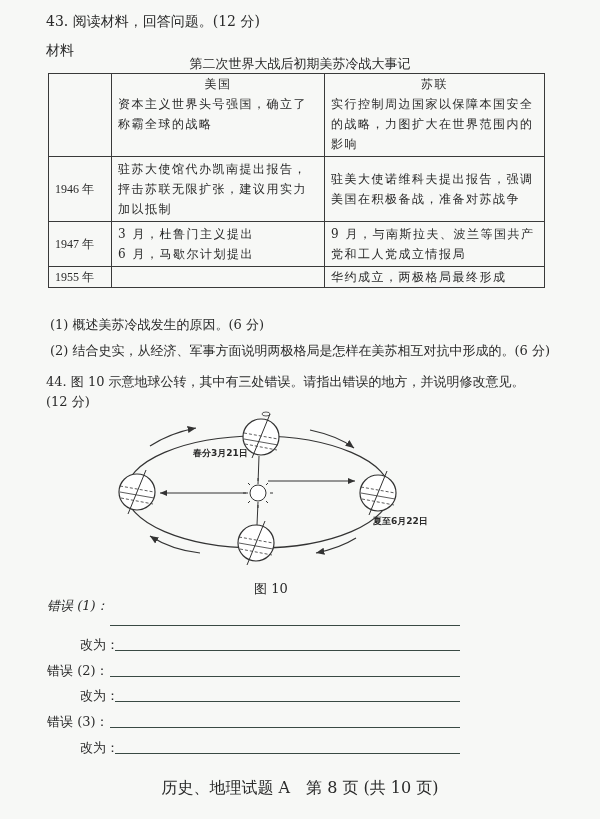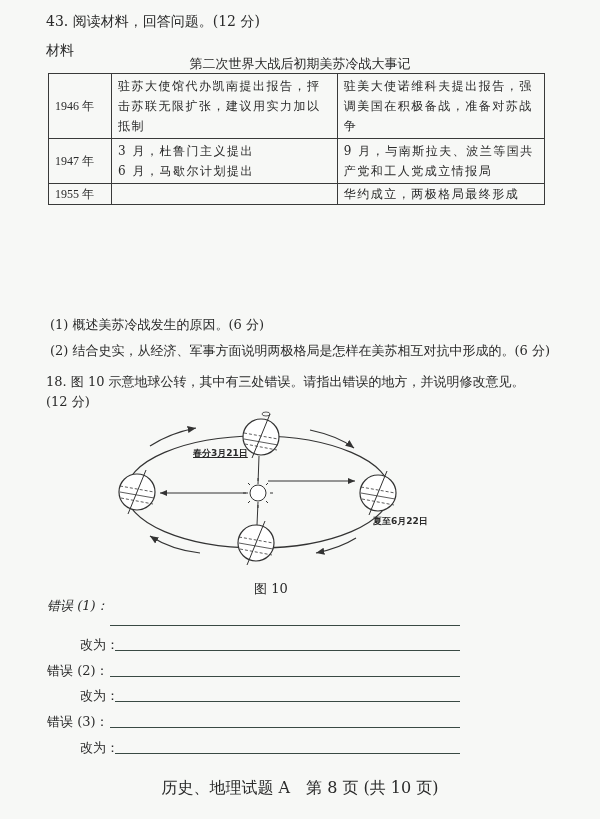--- a/index.html
+++ b/index.html
@@ -33,20 +33,31 @@
 </style>
 </head>
 <body>
 
 <div class="abs q-title">43. 阅读材料，回答问题。(12 分)</div>
 <div class="abs material">材料</div>
 <div class="abs tbl-title">第二次世界大战后初期美苏冷战大事记</div>
 
 <table class="events">
   <tbody>
+      <tr style="height:79px;">
+    <td class="yearcell" rowspan="1"></td>
+    <td style="width:200px; vertical-align:top; padding-top:0;">
+      <div style="text-align:center;">美国</div>
+      <div>资本主义世界头号强国，确立了称霸全球的战略</div>
+    </td>
+    <td style="vertical-align:top; padding-top:0;">
+      <div style="text-align:center;">苏联</div>
+      <div>实行控制周边国家以保障本国安全的战略，力图扩大在世界范围内的影响</div>
+    </td>
+  </tr>
   <tr style="height:53px;">
     <td class="yearcell">1946 年</td>
     <td>驻苏大使馆代办凯南提出报告，抨击苏联无限扩张，建议用实力加以抵制</td>
     <td>驻美大使诺维科夫提出报告，强调美国在积极备战，准备对苏战争</td>
   </tr>
   <tr style="height:43px;">
     <td class="yearcell">1947 年</td>
     <td>
       <div>3 月，杜鲁门主义提出</div>
       <div>6 月，马歇尔计划提出</div>
@@ -57,21 +68,21 @@
     <td class="yearcell" style="line-height:16px;">1955 年</td>
     <td style="line-height:16px;"></td>
     <td style="line-height:16px;">华约成立，两极格局最终形成</td>
   </tr>
 </tbody>
   </table>
 
 <div class="abs sub" style="top:316px;">(1) 概述美苏冷战发生的原因。(6 分)</div>
 <div class="abs sub" style="top:342px;">(2) 结合史实，从经济、军事方面说明两极格局是怎样在美苏相互对抗中形成的。(6 分)</div>
 
-<div class="abs q44">18. 图 10 示意地球公转，其中有三处错误。请指出错误的地方，并说明修改意见。(12 分)</div>
+<div class="abs q44">44. 图 10 示意地球公转，其中有三处错误。请指出错误的地方，并说明修改意见。(12 分)</div>
 
 <svg class="diagram" width="600" height="819">
   <defs>
     <marker id="arr" markerWidth="8" markerHeight="8" refX="7" refY="4" orient="auto">
       <path d="M0,1 L7,4 L0,7 Z" fill="#333"></path>
     </marker>
   </defs>
   <g>
     <ellipse cx="258" cy="492" rx="132" ry="56" fill="none" stroke="#333" stroke-width="1.2"></ellipse>
   </g>
@@ -125,21 +136,21 @@
     <line x1="369" y1="515" x2="387" y2="471" stroke-width="1"></line>
   </g>
   <g stroke="#333" fill="#fff" stroke-width="1.2">
     <circle cx="256" cy="543" r="18"></circle>
     <line x1="239" y1="537" x2="273" y2="543" stroke-dasharray="3,2" stroke-width="0.8"></line>
     <line x1="239" y1="543" x2="273" y2="549" stroke-width="0.8"></line>
     <line x1="240" y1="549" x2="272" y2="555" stroke-dasharray="3,2" stroke-width="0.8"></line>
     <line x1="247" y1="565" x2="265" y2="521" stroke-width="1"></line>
   </g>
 </svg>
-<div class="abs diag-label" style="left:193px; top:447px;text-decoration:underline;">春分3月21日</div>
+<div class="abs diag-label" style="left:193px; top:447px;">春分3月21日</div>
 <div class="abs diag-label" style="left:373px; top:515px;">夏至6月22日</div>
 <div class="abs fig-caption">图 10</div>
 
 <div class="abs ans-label" style="left:47px; top:597px;font-style:italic;">错误 (1)：</div>
 <div class="ans-line" style="left:110px; width:350px; top:625px;"></div>
 <div class="abs ans-label" style="left:80px; top:636px;">改为：</div>
 <div class="ans-line" style="left:115px; width:345px; top:650px;"></div>
 <div class="abs ans-label" style="left:47px; top:662px;">错误 (2)：</div>
 <div class="ans-line" style="left:110px; width:350px; top:676px;"></div>
 <div class="abs ans-label" style="left:80px; top:687px;">改为：</div>

